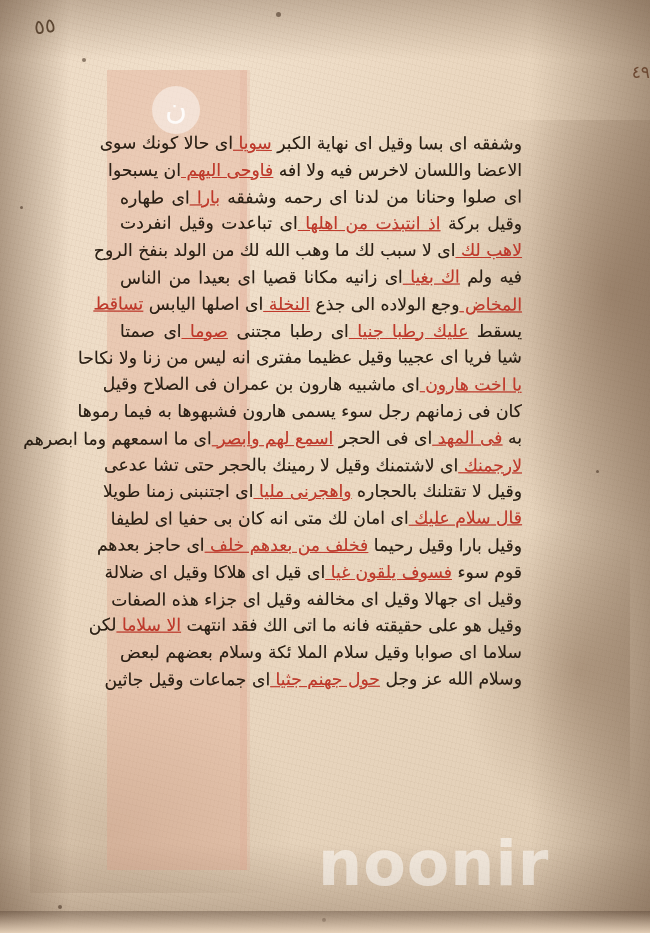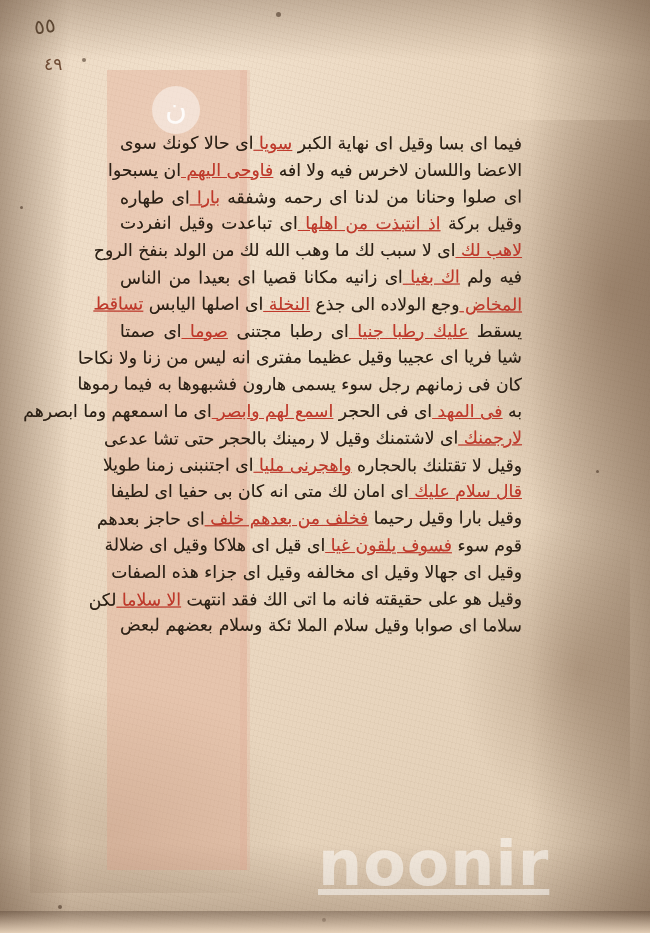--- a/index.html
+++ b/index.html
@@ -98,36 +98,34 @@
   }
   .wm-word {
     position: absolute;
     left: 318px; bottom: 38px;
     font-size: 62px;
     letter-spacing: 1px;
     color: rgba(255,255,255,0.50);
     font-family: "DejaVu Sans", sans-serif;
     font-weight: 700;
     line-height: 1;
-    text-decoration: underline;
   }
 
   
   .speck { position: absolute; background: rgba(60,40,25,0.55); border-radius: 50%; }
 
   
   .folio {
     position: absolute;
-    left: 0; right: 0; top: 54px;
-    text-align: left;
+    left: 0; right: 0; top: 62px;
+    text-align: right;
     font-size: 17px;
     color: #6d4a33;
     font-family: "DejaVu Sans", sans-serif;
     direction: rtl;
-    margin-left: 44px;
   }
 
   
   .corner-mark {
     position: absolute;
     left: 34px; top: 14px;
     font-size: 20px;
     color: #5c4632;
     font-family: "DejaVu Sans", sans-serif;
     transform: rotate(-8deg);
@@ -202,35 +200,37 @@
 
   <div class="corner-mark">٥٥</div>
   <div class="folio">٤٩</div>
 
   <div class="wm-circle">
     <span>ن</span>
   </div>
   <div class="wm-word">noonir</div>
 
   <div class="text-block">
-      <div class="line"><span class="blk">فيما </span><span class="blk">اى بسا وقيل اى نهاية الكبر </span><span class="red">سويا </span><span class="blk">اى حالا كونك سوى</span></div>
+      <div class="line"><span class="blk">وشفقه </span><span class="blk">اى بسا وقيل اى نهاية الكبر </span><span class="red">سويا </span><span class="blk">اى حالا كونك سوى</span></div>
       <div class="line"><span class="blk">الاعضا واللسان لاخرس فيه ولا افه </span><span class="red">فاوحى اليهم </span><span class="blk">ان يسبحوا</span></div>
       <div class="line"><span class="blk">اى صلوا وحنانا من لدنا اى رحمه وشفقه </span><span class="red">بارا </span><span class="blk">اى طهاره</span></div>
       <div class="line"><span class="blk">وقيل بركة </span><span class="red">اذ انتبذت من اهلها </span><span class="blk">اى تباعدت وقيل انفردت</span></div>
       <div class="line"><span class="red">لاهب لك </span><span class="blk">اى لا سبب لك ما وهب الله لك من الولد بنفخ الروح</span></div>
       <div class="line"><span class="blk">فيه ولم </span><span class="red">اك بغيا </span><span class="blk">اى زانيه مكانا قصيا اى بعيدا من الناس</span></div>
       <div class="line"><span class="red">المخاض </span><span class="blk">وجع الولاده الى جذع </span><span class="red">النخلة </span><span class="blk">اى اصلها اليابس </span><span class="red">تساقط</span></div>
       <div class="line"><span class="blk">يسقط </span><span class="red">عليك رطبا جنيا </span><span class="blk">اى رطبا مجتنى </span><span class="red">صوما </span><span class="blk">اى صمتا</span></div>
       <div class="line"><span class="blk">شيا فريا </span><span class="blk">اى عجيبا وقيل عظيما مفترى انه ليس من زنا ولا نكاحا</span></div>
+      <div class="line"><span class="red">يا اخت هارون </span><span class="blk">اى ماشبيه هارون بن عمران فى الصلاح وقيل</span></div>
       <div class="line"><span class="blk">كان فى زمانهم رجل سوء يسمى هارون فشبهوها به فيما رموها</span></div>
       <div class="line"><span class="blk">به </span><span class="red">فى المهد </span><span class="blk">اى فى الحجر </span><span class="red">اسمع لهم وابصر </span><span class="blk">اى ما اسمعهم وما ابصرهم</span></div>
       <div class="line"><span class="red">لارجمنك </span><span class="blk">اى لاشتمنك وقيل لا رمينك بالحجر حتى تشا عدعى</span></div>
       <div class="line"><span class="blk">وقيل لا تقتلنك بالحجاره </span><span class="red">واهجرنى مليا </span><span class="blk">اى اجتنبنى زمنا طويلا</span></div>
       <div class="line"><span class="red">قال </span><span class="red">سلام عليك </span><span class="blk">اى امان لك متى انه كان بى حفيا </span><span class="blk">اى لطيفا</span></div>
       <div class="line"><span class="blk">وقيل بارا وقيل رحيما </span><span class="red">فخلف من بعدهم خلف </span><span class="blk">اى حاجز بعدهم</span></div>
       <div class="line"><span class="blk">قوم سوء </span><span class="red">فسوف يلقون غيا </span><span class="blk">اى قيل اى هلاكا وقيل اى ضلالة</span></div>
       <div class="line"><span class="blk">وقيل اى جهالا وقيل اى مخالفه وقيل اى جزاء هذه الصفات</span></div>
       <div class="line"><span class="blk">وقيل هو على حقيقته فانه ما اتى الك فقد انتهت </span><span class="red">الا سلاما </span><span class="blk">لكن</span></div>
       <div class="line"><span class="blk">سلاما اى صوابا وقيل سلام الملا ئكة وسلام بعضهم لبعض</span></div>
+      <div class="line"><span class="blk">وسلام الله عز وجل </span><span class="red">حول جهنم جثيا </span><span class="blk">اى جماعات وقيل </span><span class="blk">جاثين</span></div>
     </div>
 
   <div class="next-page"></div>
 </div>
 
 </body></html>

